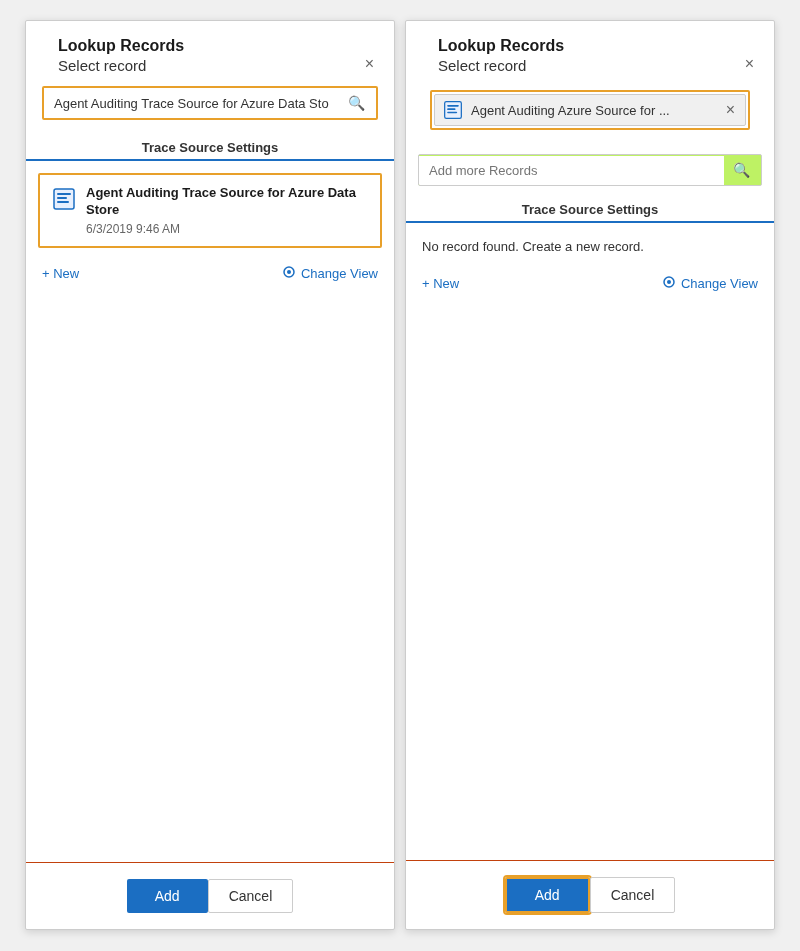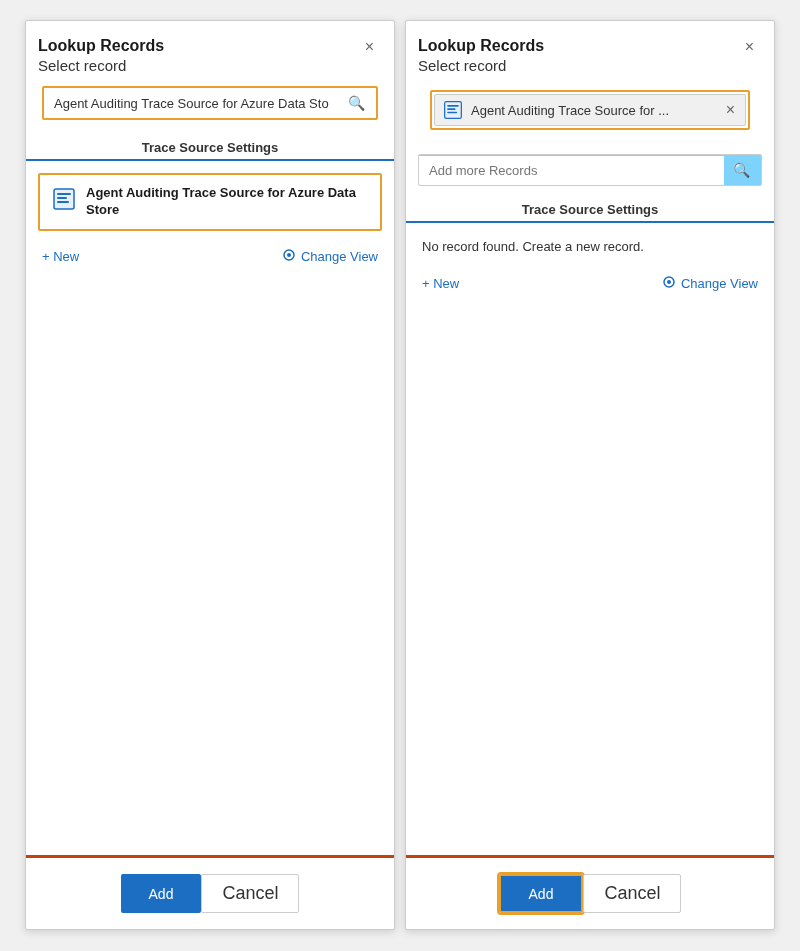--- a/index.html
+++ b/index.html
@@ -21,22 +21,22 @@
       border: 1px solid #ccc;
       border-radius: 2px;
       display: flex;
       flex-direction: column;
       position: relative;
       box-shadow: 0 2px 8px rgba(0,0,0,0.15);
     }
     .panel-header {
       display: flex;
       justify-content: space-between;
-      align-items: flex-start;
-      padding: 16px 16px 4px 12px;
+      align-items: flex-end;
+      padding: 16px 16px 4px 32px;
       gap: 34px;
     }
     .panel-title {
       font-size: 16px;
       font-weight: 600;
       color: #1a1a1a;
     }
     .panel-subtitle {
       font-size: 15px;
       color: #333;
@@ -124,21 +124,21 @@
       padding: 8px 16px;
       font-size: 13px;
       color: #333;
     }
     .panel-footer {
       margin-top: auto;
       padding: 16px;
       display: flex;
       justify-content: center;
       gap: 0;
-      border-top: 3px solid #c2410c;
+      border-top: 1px solid #c2410c;
     }
     .btn-add {
       background: #1b6ec2;
       color: #fff;
       border: none;
       border-radius: 2px;
       padding: 8px 28px;
       font-size: 14px;
       cursor: pointer;
       font-family: 'Segoe UI', Arial, sans-serif;
@@ -146,21 +146,21 @@
     .btn-add.highlighted {
       border: 2px solid #e8a02a;
       outline: 2px solid #e8a02a;
     }
     .btn-cancel {
       background: #fff;
       color: #333;
       border: 1px solid #ccc;
       border-radius: 2px;
       padding: 8px 20px;
-      font-size: 18px;
+      font-size: 14px;
       cursor: pointer;
       font-family: 'Segoe UI', Arial, sans-serif;
     }
     .actions-row {
       display: flex;
       justify-content: space-between;
       padding: 12px 16px 8px 16px;
     }
     .action-link {
       display: flex;
@@ -211,21 +211,21 @@
       border: 2px solid #e8a02a;
       border-radius: 2px;
       padding: 2px;
     }
     .add-more-search {
       display: flex;
       align-items: center;
       border: 1px solid #ccc;
       border-radius: 2px;
       overflow: hidden;
-      background: #7dd3fc;
+      background: #bef264;
       margin: 8px 12px;
     }
     .add-more-search input {
       flex: 1;
       border: none;
       outline: none;
       padding: 7px 10px;
       font-size: 13px;
       color: #999;
       font-family: 'Segoe UI', Arial, sans-serif;
@@ -256,20 +256,21 @@
     <div class="record-icon">
       <svg viewBox="0 0 24 24" fill="none" xmlns="http://www.w3.org/2000/svg">
         <rect x="2" y="2" width="20" height="20" rx="2" fill="#e8f0fe" stroke="#1b6ec2" stroke-width="1.5"></rect>
         <rect x="5" y="6" width="14" height="2" rx="1" fill="#1b6ec2"></rect>
         <rect x="5" y="10" width="10" height="2" rx="1" fill="#1b6ec2"></rect>
         <rect x="5" y="14" width="12" height="2" rx="1" fill="#1b6ec2"></rect>
       </svg>
     </div>
     <div class="record-info">
       <div class="record-name">Agent Auditing Trace Source for Azure Data Store</div>
+      <div class="record-date">6/3/2019 9:46 AM</div>
     </div>
   </div>
 
   <div class="actions-row">
     <button class="action-link">+ New</button>
     <button class="action-link">
       <span>
         <svg width="16" height="16" viewBox="0 0 16 16" fill="none">
           <circle cx="8" cy="8" r="5" stroke="#1b6ec2" stroke-width="1.5"></circle>
           <circle cx="8" cy="8" r="2" fill="#1b6ec2"></circle>
@@ -298,21 +299,21 @@
     <div class="selected-tag-wrapper">
       <div class="selected-tag">
         <div class="selected-tag-icon">
           <svg viewBox="0 0 24 24" fill="none" xmlns="http://www.w3.org/2000/svg">
             <rect x="2" y="2" width="20" height="20" rx="2" fill="#e8f0fe" stroke="#1b6ec2" stroke-width="1.5"></rect>
             <rect x="5" y="6" width="14" height="2" rx="1" fill="#1b6ec2"></rect>
             <rect x="5" y="10" width="10" height="2" rx="1" fill="#1b6ec2"></rect>
             <rect x="5" y="14" width="12" height="2" rx="1" fill="#1b6ec2"></rect>
           </svg>
         </div>
-        <span class="selected-tag-text">Agent Auditing Trace Source for ...</span>
+        <span class="selected-tag-text">Agent Auditing Azure Source for ...</span>
         <button class="selected-tag-close">×</button>
       </div>
     </div>
   </div>
 
   <div class="add-more-search">
     <input type="text" placeholder="Add more Records" style="">
     <button class="search-icon-btn">🔍</button>
   </div>
 

